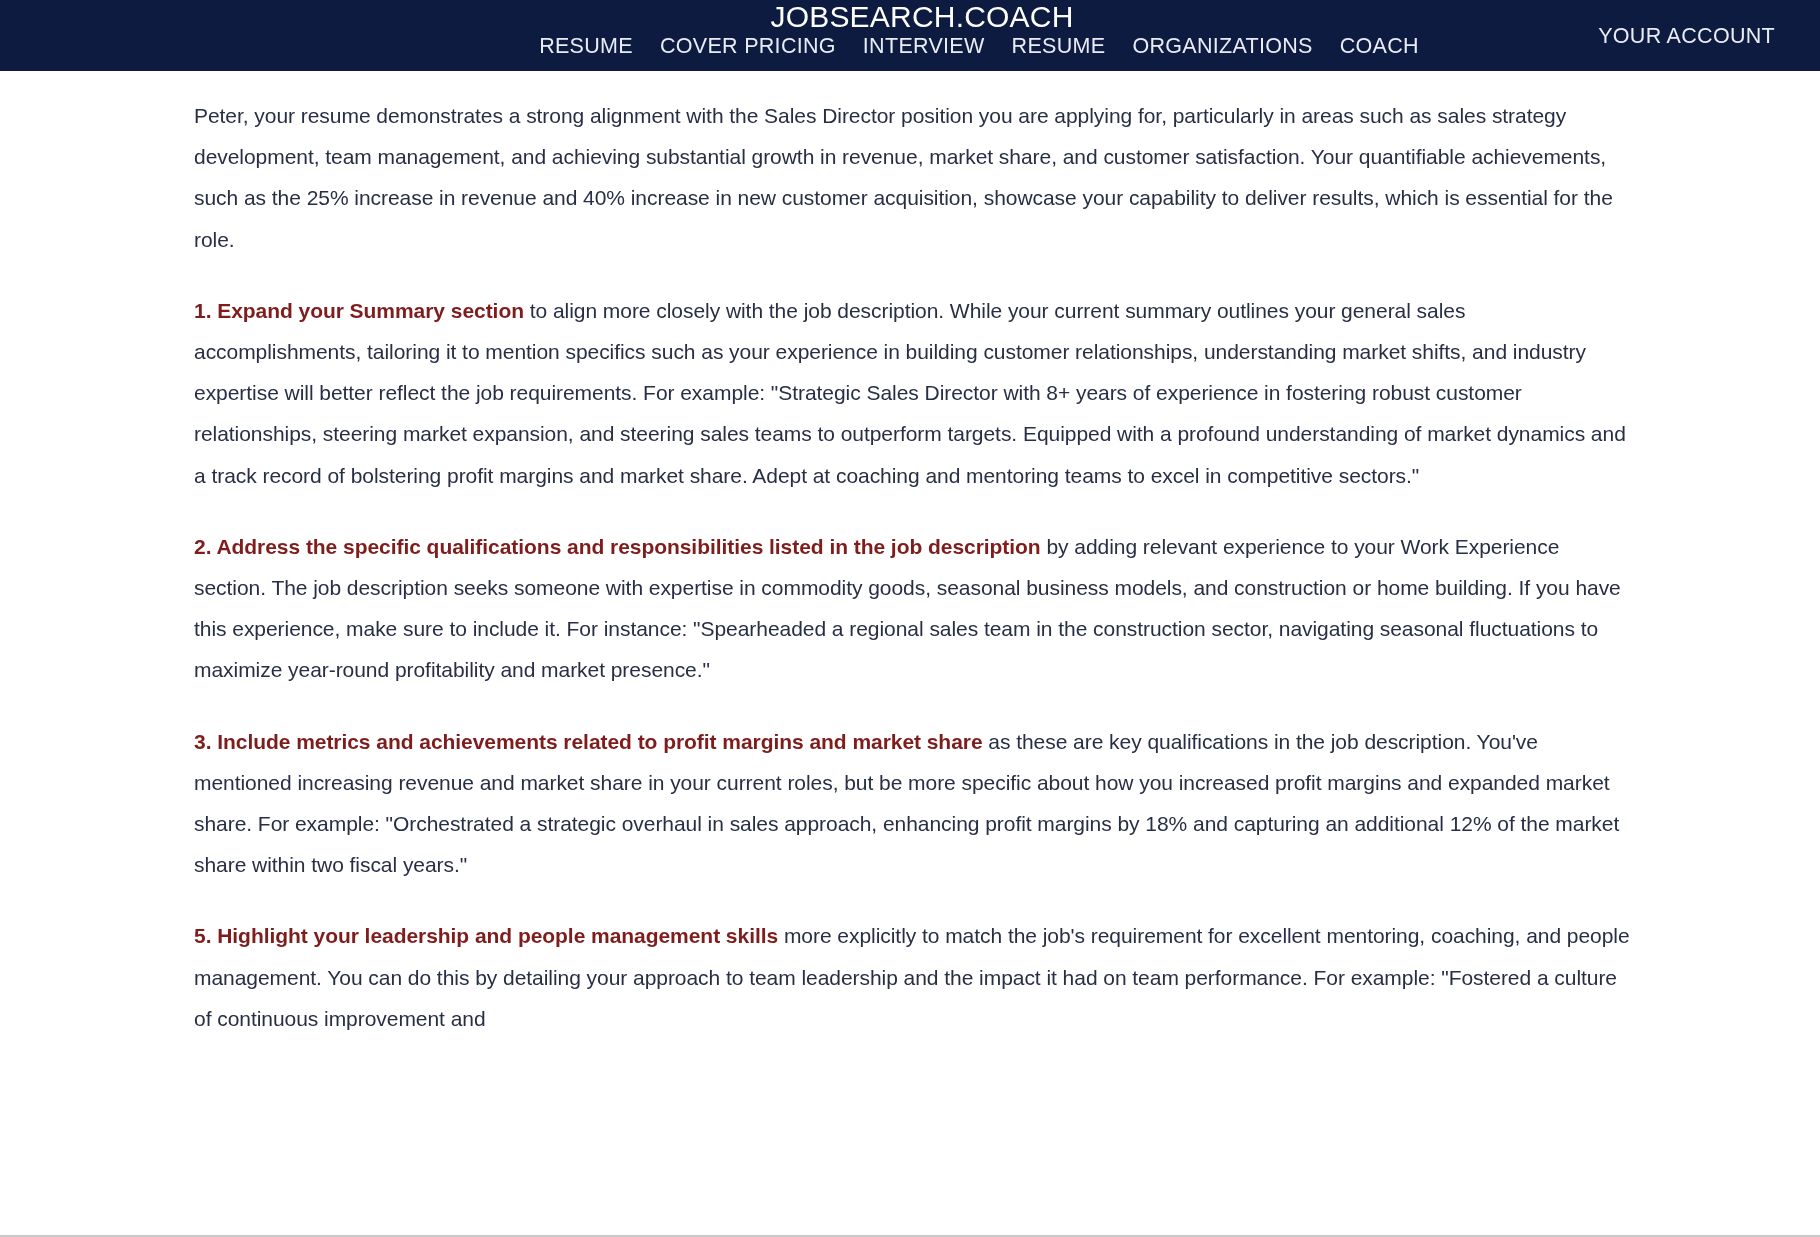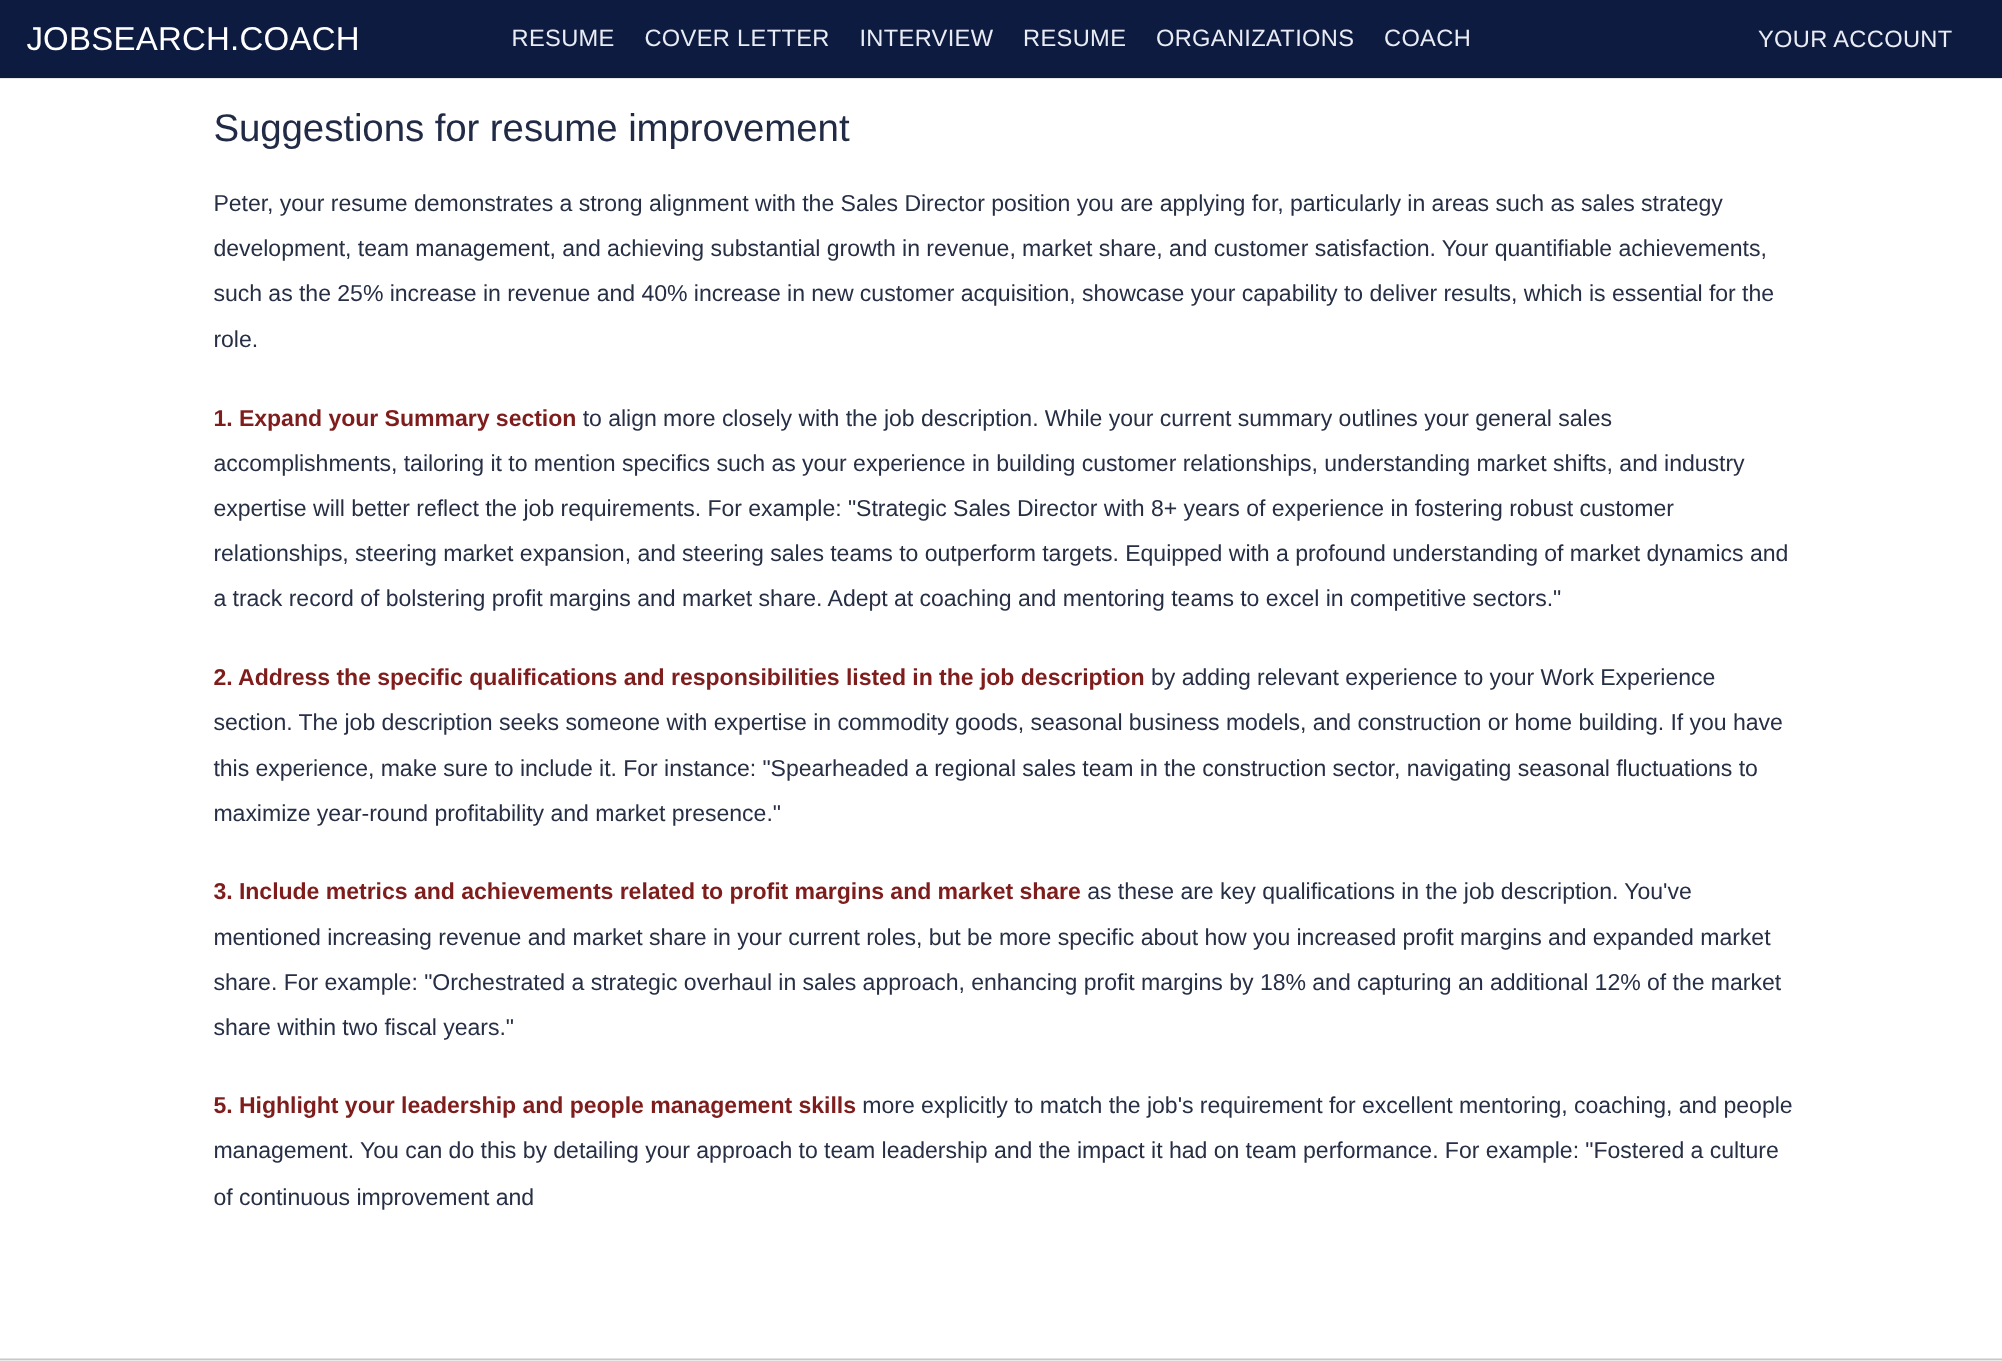--- a/index.html
+++ b/index.html
@@ -14,20 +14,21 @@
   }
 
   
   #navbar {
     height: 71px;
     width: 1820px;
     background: #0d1b40;
     display: flex;
     align-items: center;
     position: relative;
+    flex-direction: column;
   }
   #brand {
     color: #ffffff;
     font-size: 30px;
     letter-spacing: 0.2px;
     margin-left: 24px;
     white-space: nowrap;
     cursor: pointer;
   }
   #primary-nav {
@@ -94,36 +95,35 @@
   }
 </style>
 </head>
 <body>
 
 <div id="navbar">
   <div id="brand">JOBSEARCH.COACH</div>
 
   <nav id="primary-nav">
     <a class="nav-link">RESUME</a>
-    <a class="nav-link">COVER LETTER</a>
+    <a class="nav-link">COVER PRICING</a>
     <a class="nav-link">INTERVIEW</a>
     <a class="nav-link">RESUME</a>
     <a class="nav-link">ORGANIZATIONS</a>
     <a class="nav-link">COACH</a>
   </nav>
 
   <div id="account-nav">
     <a class="nav-link">YOUR ACCOUNT</a>
   </div>
 </div>
 
 <div id="content">
   <div id="content-inner">
 
-    <h1 id="page-title">Suggestions for resume improvement</h1>
 
     <p class="para">Peter, your resume demonstrates a strong alignment with the Sales Director position you are applying for, particularly in areas such as sales strategy development, team management, and achieving substantial growth in revenue, market share, and customer satisfaction. Your quantifiable achievements, such as the 25% increase in revenue and 40% increase in new customer acquisition, showcase your capability to deliver results, which is essential for the role.</p>
 
     <p class="para">
       <b>1. Expand your Summary section</b><span> to align more closely with the job description. While your current summary outlines your general sales accomplishments, tailoring it to mention specifics such as your experience in building customer relationships, understanding market shifts, and industry expertise will better reflect the job requirements. For example: "Strategic Sales Director with 8+ years of experience in fostering robust customer relationships, steering market expansion, and steering sales teams to outperform targets. Equipped with a profound understanding of market dynamics and a track record of bolstering profit margins and market share. Adept at coaching and mentoring teams to excel in competitive sectors."</span>
     </p>
 
     <p class="para">
       <b>2. Address the specific qualifications and responsibilities listed in the job description</b><span> by adding relevant experience to your Work Experience section. The job description seeks someone with expertise in commodity goods, seasonal business models, and construction or home building. If you have this experience, make sure to include it. For instance: "Spearheaded a regional sales team in the construction sector, navigating seasonal fluctuations to maximize year-round profitability and market presence."</span>
     </p>

